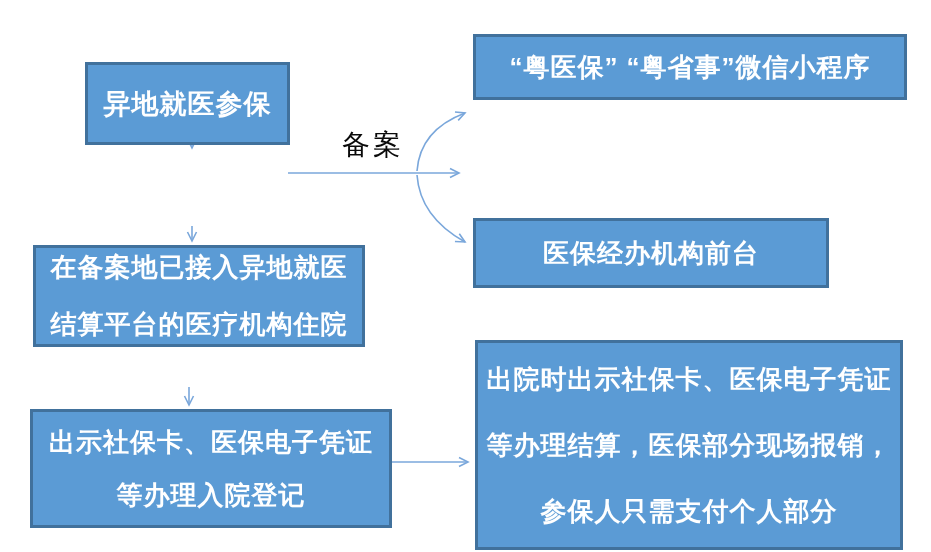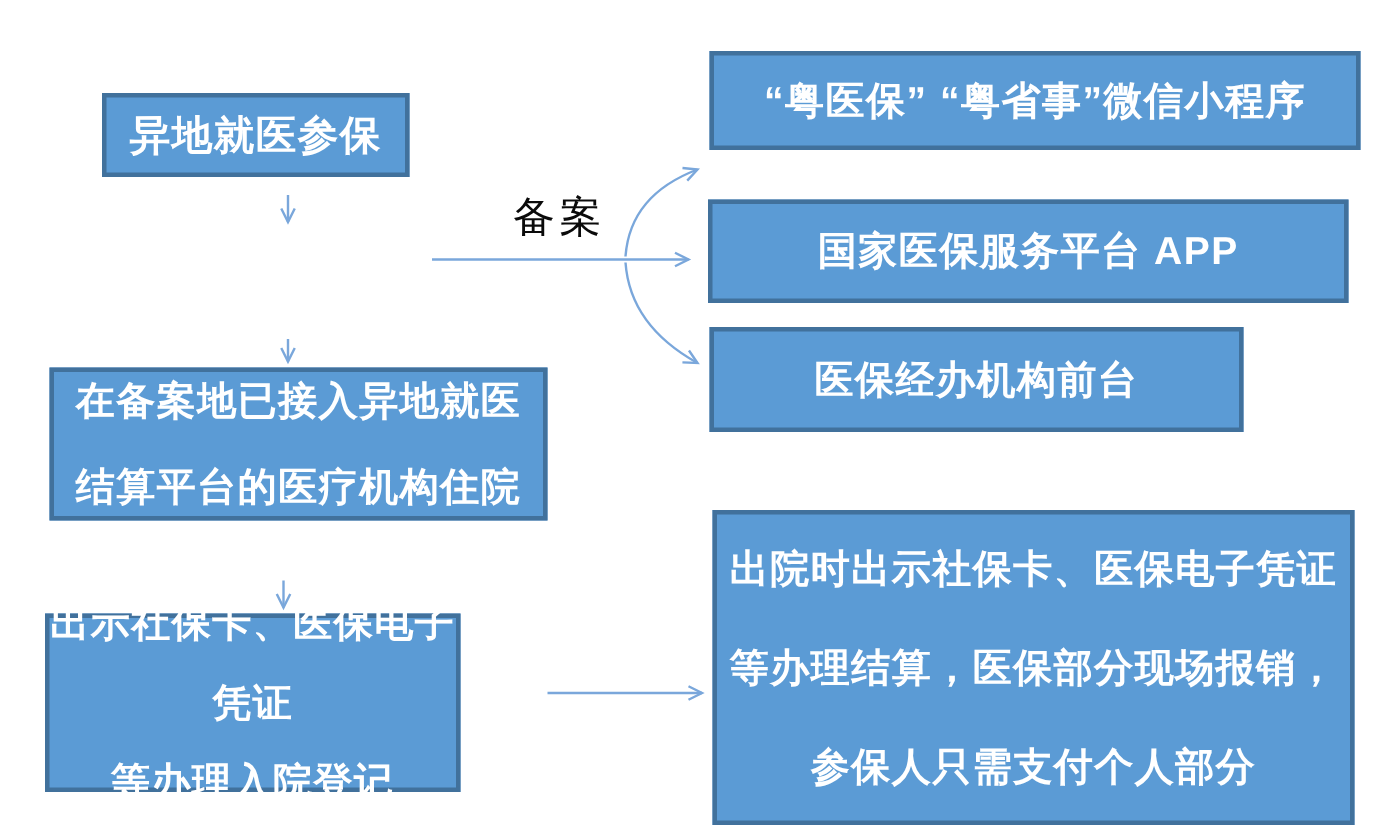--- a/index.html
+++ b/index.html
@@ -22,24 +22,24 @@
     box-sizing: border-box;
     color: #ffffff;
     font-weight: bold;
     display: flex;
     align-items: center;
     justify-content: center;
     text-align: center;
     white-space: pre-line;
     letter-spacing: 1px;
   }
-  .box-l1 { left: 68px;  top: 62px;  width: 205px; height: 56px; font-size: 27px; }
+  .box-l1 { left: 85px;  top: 62px;  width: 205px; height: 83px; font-size: 27px; }
   .box-l2 { left: 77px;  top: 153px; width: 205px; height: 71px; font-size: 27px; }
   .box-l3 { left: 33px;  top: 245px; width: 332px; height: 102px; font-size: 26px; line-height: 57px; }
-  .box-l4 { left: 30px;  top: 409px; width: 277px; height: 119px; font-size: 26px; line-height: 53px; }
+  .box-l4 { left: 30px;  top: 409px; width: 362px; height: 119px; font-size: 26px; line-height: 53px; }
   .box-r1 { left: 473px; top: 34px;  width: 434px; height: 66px; font-size: 26px; }
   .box-r2 { left: 472px; top: 133px; width: 427px; height: 69px; font-size: 26px; }
   .box-r3 { left: 473px; top: 218px; width: 356px; height: 70px; font-size: 26px; }
   .box-r4 { left: 475px; top: 340px; width: 428px; height: 210px; font-size: 26px; line-height: 66px; }
   .branch-label {
     position: absolute;
     width: 110px;
     text-align: center;
     color: #0a0a0a;
     font-family: "Liberation Serif", "DejaVu Serif", serif;
@@ -87,21 +87,20 @@
 结算平台的医疗机构住院</div>
 
   <div class="box box-l4">出示社保卡、医保电子凭证
 等办理入院登记</div>
 
   <div class="branch-label label-beian">备案</div>
 
 
   <div class="box box-r1">“粤医保” “粤省事”微信小程序</div>
 
-  <div class="box box-r2">国家医保服务平台 APP</div>
 
   <div class="box box-r3">医保经办机构前台</div>
 
   <div class="box box-r4">出院时出示社保卡、医保电子凭证
 等办理结算，医保部分现场报销，
 参保人只需支付个人部分</div>
 
 </div>
 
 </body></html>

